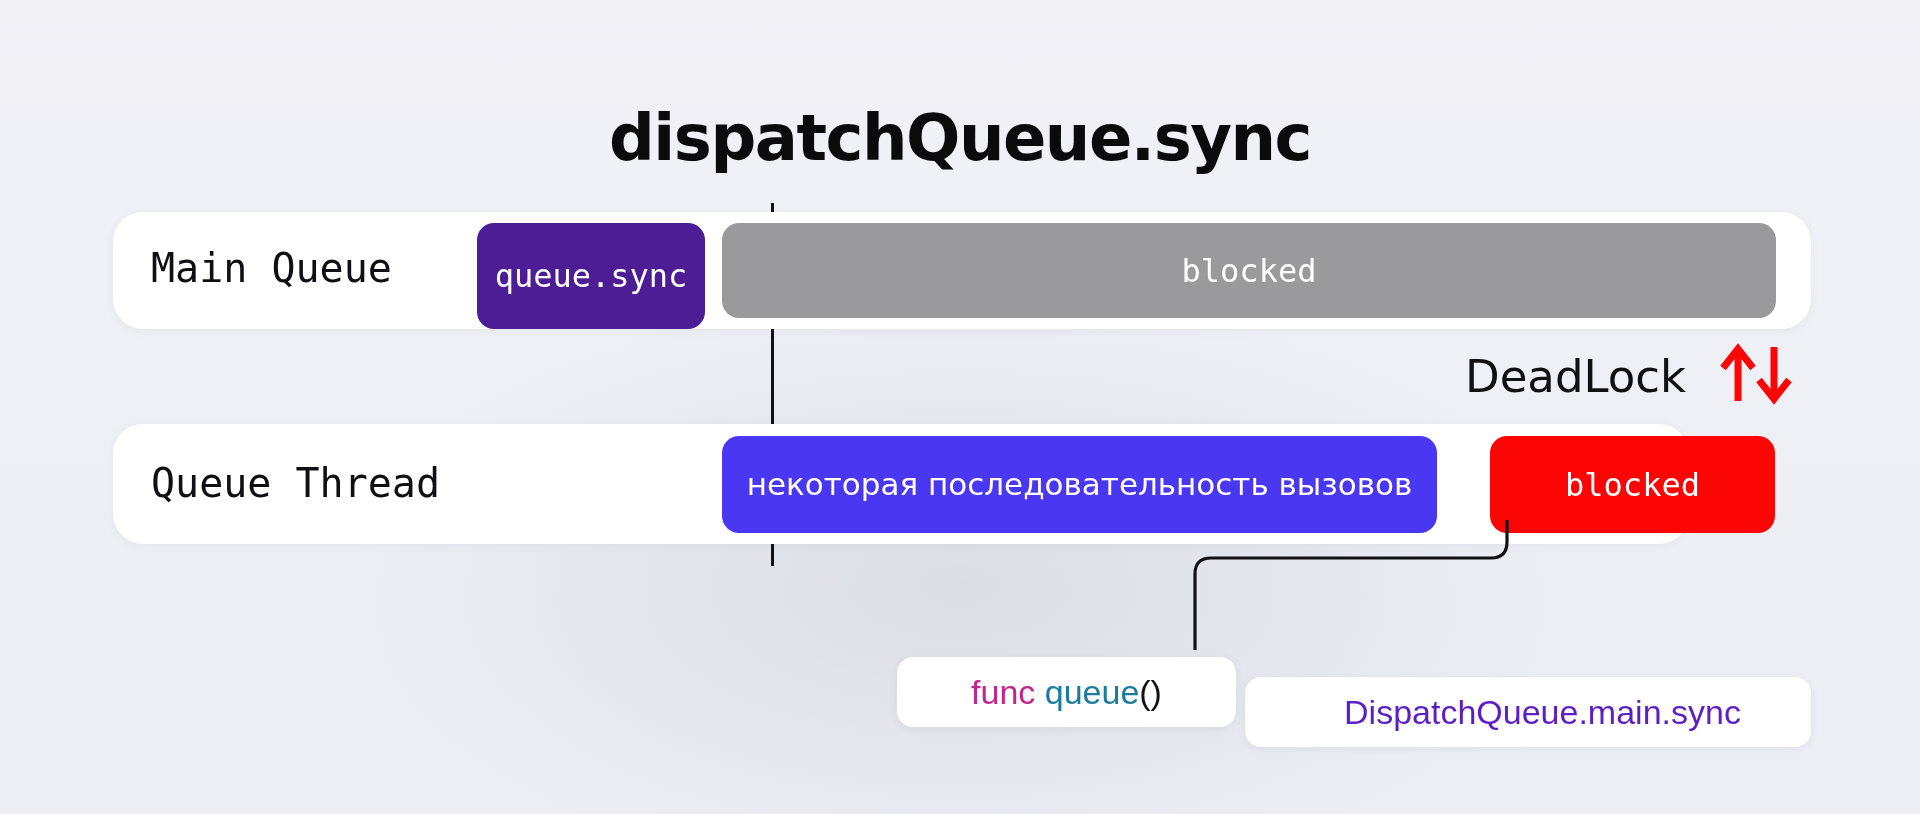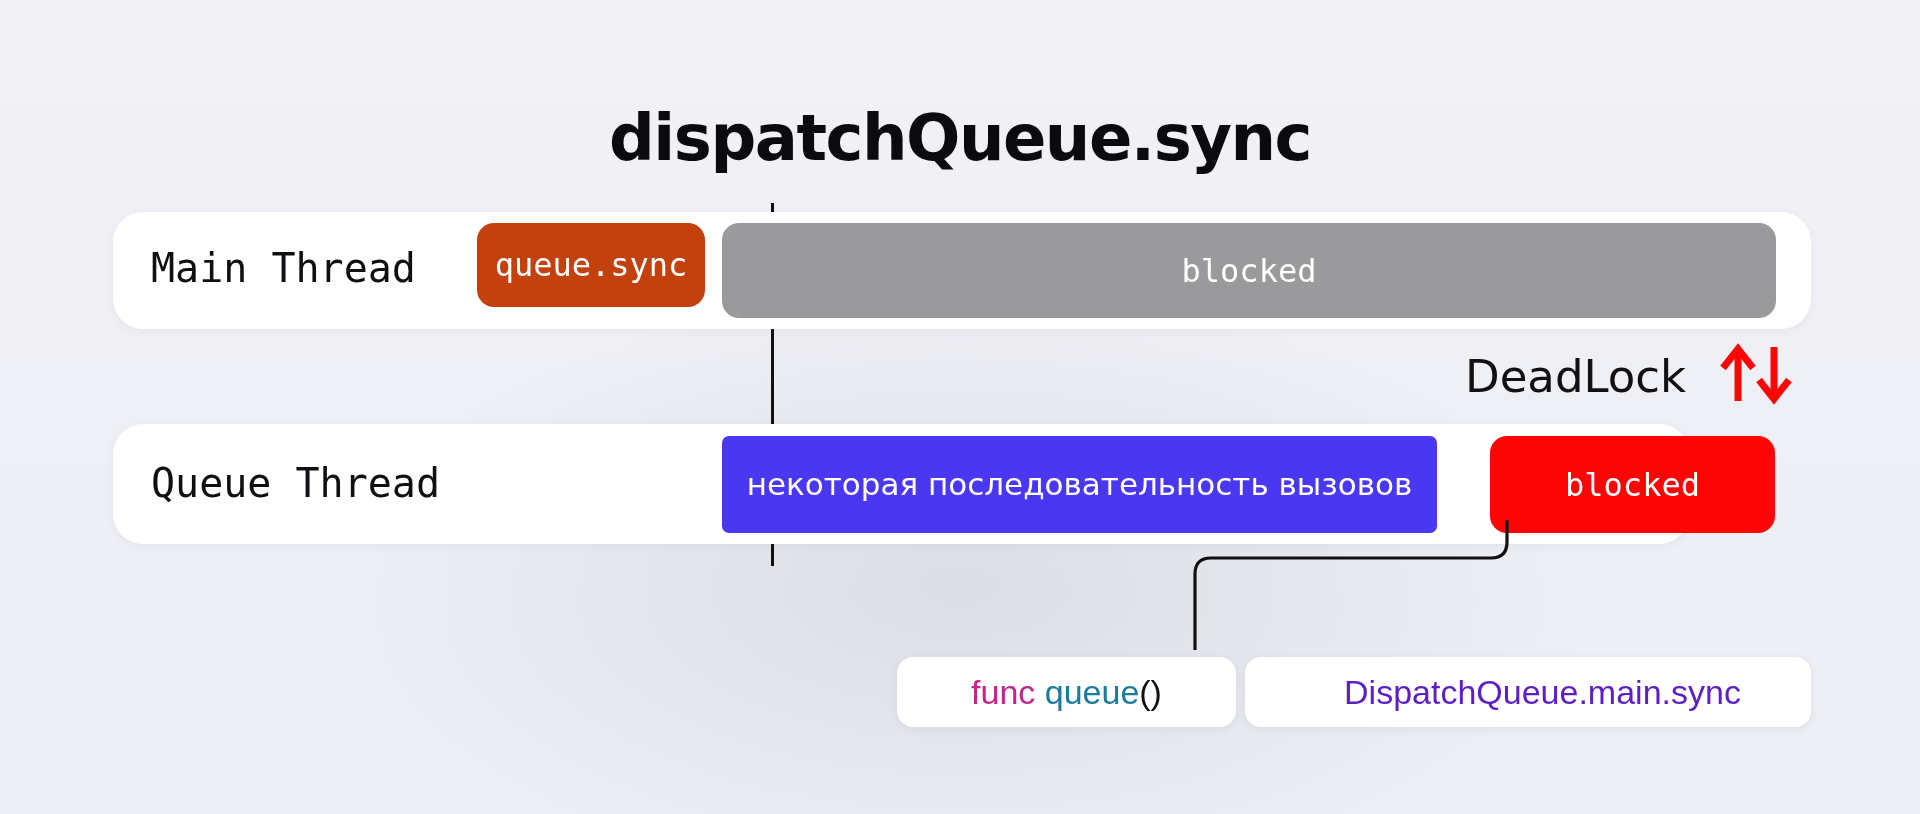--- a/index.html
+++ b/index.html
@@ -73,42 +73,42 @@
     text-align: center;
     color: #ffffff;
     font-family: "DejaVu Sans Mono", monospace;
     box-sizing: border-box;
   }
 
   .bar-sync {
     left: 364px;
     top: 11px;
     width: 228px;
-    height: 84px;
-    border-radius: 17px;
-    background: #c2410c;
+    height: 106px;
+    border-radius: 17px;
+    background: #4c1d95;
     font-size: 32px;
   }
 
   .bar-blocked-main {
     left: 609px;
     top: 11px;
     width: 1054px;
     height: 95px;
     border-radius: 17px;
     background: #9a9a9c;
     font-size: 32px;
   }
 
   .bar-seq {
     left: 609px;
     top: 12px;
     width: 715px;
     height: 97px;
-    border-radius: 7px;
+    border-radius: 17px;
     background: #4A37F2;
     font-size: 31px;
     line-height: 1.16;
     padding: 0 18px;
     font-family: "DejaVu Sans", sans-serif;
   }
 
   .bar-blocked-queue {
     left: 1377px;
     top: 12px;
@@ -159,38 +159,38 @@
     box-shadow: 0 2px 9px rgba(90,94,120,0.09);
     display: flex;
     align-items: center;
     justify-content: center;
     font-family: Liberation Sans, sans-serif;
     font-size: 34px;
     white-space: nowrap;
     box-sizing: border-box;
   }
   .chip-func   { left: 897px;  top: 657px; width: 339px; height: 70px; }
-  .chip-queue  { left: 1245px; top: 657px; width: 566px; height: 70px; color: #5B1FC4; padding-left: 29px; }
+  .chip-queue  { left: 1245px; top: 677px; width: 566px; height: 70px; color: #5B1FC4; padding-left: 29px; }
 
   .tok-func   { color: #C2268C; }
   .tok-name   { color: #1B7B9D; }
   .tok-paren  { color: #111114; }
   .sp { white-space: pre; }
 </style>
 </head>
 <body>
 
 <div class="stage">
 
   <div class="title">dispatchQueue.sync</div>
 
   <div class="divider"></div>
 
   <div class="lane lane-main">
-    <div class="lane-label">Main Thread</div>
+    <div class="lane-label">Main Queue</div>
 
     <div class="bar bar-sync">queue.sync</div>
 
     <div class="bar bar-blocked-main">blocked</div>
   </div>
 
   <div class="deadlock">
     <span class="deadlock-text">DeadLock</span>
     <span class="deadlock-arrows">
       <svg width="78" height="62" viewBox="0 0 78 62" fill="none" xmlns="http://www.w3.org/2000/svg">

